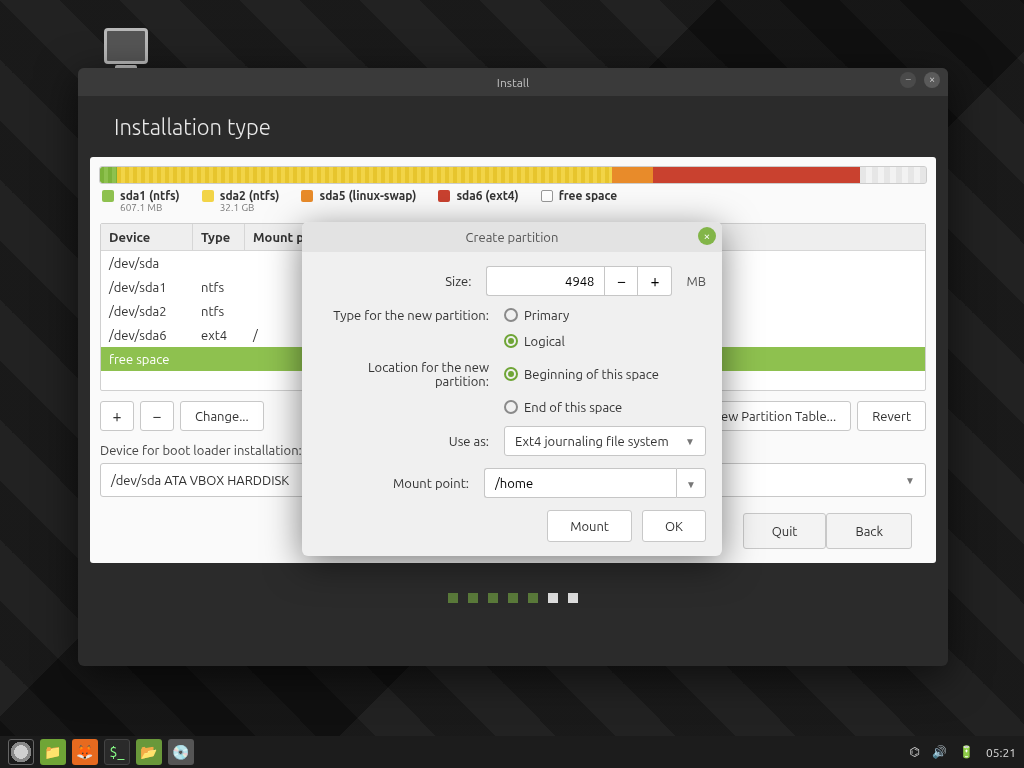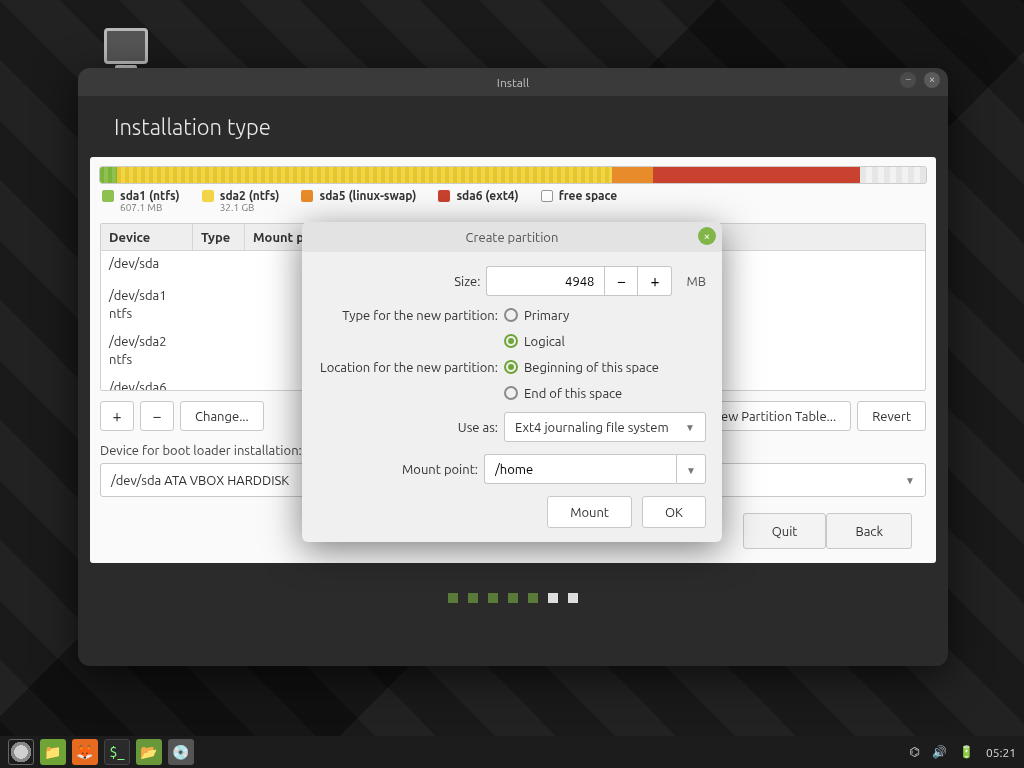--- a/index.html
+++ b/index.html
@@ -20,21 +20,21 @@
   border: 3px solid #b8b8b8; border-radius: 4px; background: #555;
 }
 .desktop-icon::after {
   content:""; position:absolute; bottom:-10px; left:50%; transform:translateX(-50%);
   width:22px; height:6px; background:#b8b8b8; border-radius:2px;
 }
 
 
 .window {
   position: absolute; top: 68px; left: 78px; width: 870px; height: 598px;
-  background: #2b2b2b; border-radius: 12px; box-shadow: 0 10px 40px rgba(0,0,0,0.6);
+  background: #2b2b2b; border-radius: 6px; box-shadow: 0 10px 40px rgba(0,0,0,0.6);
   overflow: hidden;
 }
 .titlebar {
   height: 28px; background: #3a3a3a; display:flex; align-items:center; justify-content:center;
   color:#c0c0c0; font-size:12px; position:relative;
 }
 .titlebar .tctrls { position:absolute; right:8px; top:4px; display:flex; gap:8px; }
 .tctrl { width:16px; height:16px; border-radius:50%; font-size:11px; text-align:center; line-height:15px; }
 .tc-min { background:#4a4a4a; color:#aaa; }
 .tc-close { background:#5a5a5a; color:#ccc; }
@@ -66,21 +66,21 @@
 .legend-item .sub { font-size:10px; color:#777;}
 
 .table {
   border:1px solid #d0d0d0; border-radius:2px; font-size:13px; color:#333;
   background:#fff; height:168px; overflow:hidden;
 }
 .thead { display:flex; background:#eee; border-bottom:1px solid #d6d6d6;}
 .th { padding:6px 8px; font-weight:bold; border-right:1px solid #d6d6d6;}
 .th:last-child{border-right:0;}
 .c-dev{width:92px}.c-type{width:52px}.c-mp{flex:1}
-.tr { display:flex; padding:3px 0;flex-direction:column;}
+.tr { display:flex; padding:3px 0;}
 .td { padding:2px 8px;}
 .tr.sel { background:#8ec14f; color:#fff;}
 .tr .c-dev{width:92px}.tr .c-type{width:52px}.tr .c-mp{flex:1}
 
 .toolbar { display:flex; gap:6px; margin-top:10px; align-items:center;}
 .btn {
   background:#fff; border:1px solid #c8c8c8; border-radius:3px; padding:7px 14px;
   font-size:13px; color:#333; cursor:pointer;
 }
 .btn.icon { width:34px; padding:6px 0; text-align:center; font-size:16px; line-height:16px;}
@@ -109,21 +109,21 @@
 .modal .mtitle{
   height:30px; background:#e3e3e3; border-radius:6px 6px 0 0; display:flex;
   align-items:center; justify-content:center; font-size:13px; color:#555; position:relative;
 }
 .modal .mclose{
   position:absolute; right:6px; top:5px; width:18px;height:18px;border-radius:50%;
   background:#82b548;color:#fff;font-size:12px;text-align:center;line-height:17px;
 }
 .modal .mbody{ padding:14px 16px 14px;}
 .mrow{ display:flex; align-items:center; margin-bottom:12px;}
-.mlabel{ width:186px; text-align:right; padding-right:6px;}
+.mlabel{ width:186px; text-align:right; padding-right:15px;}
 .mctrl{ flex:1; display:flex; align-items:center; gap:6px;}
 .spin{
   display:flex; align-items:flex-start;
 }
 .spin input{
   width:118px; height:30px; border:1px solid #c6c6c6; border-right:0;
   border-radius:3px 0 0 3px; text-align:right; padding:0 10px; font-size:13px;
 }
 .spin .sb{
   width:34px;height:30px;border:1px solid #c6c6c6;background:#fff;font-size:16px;

